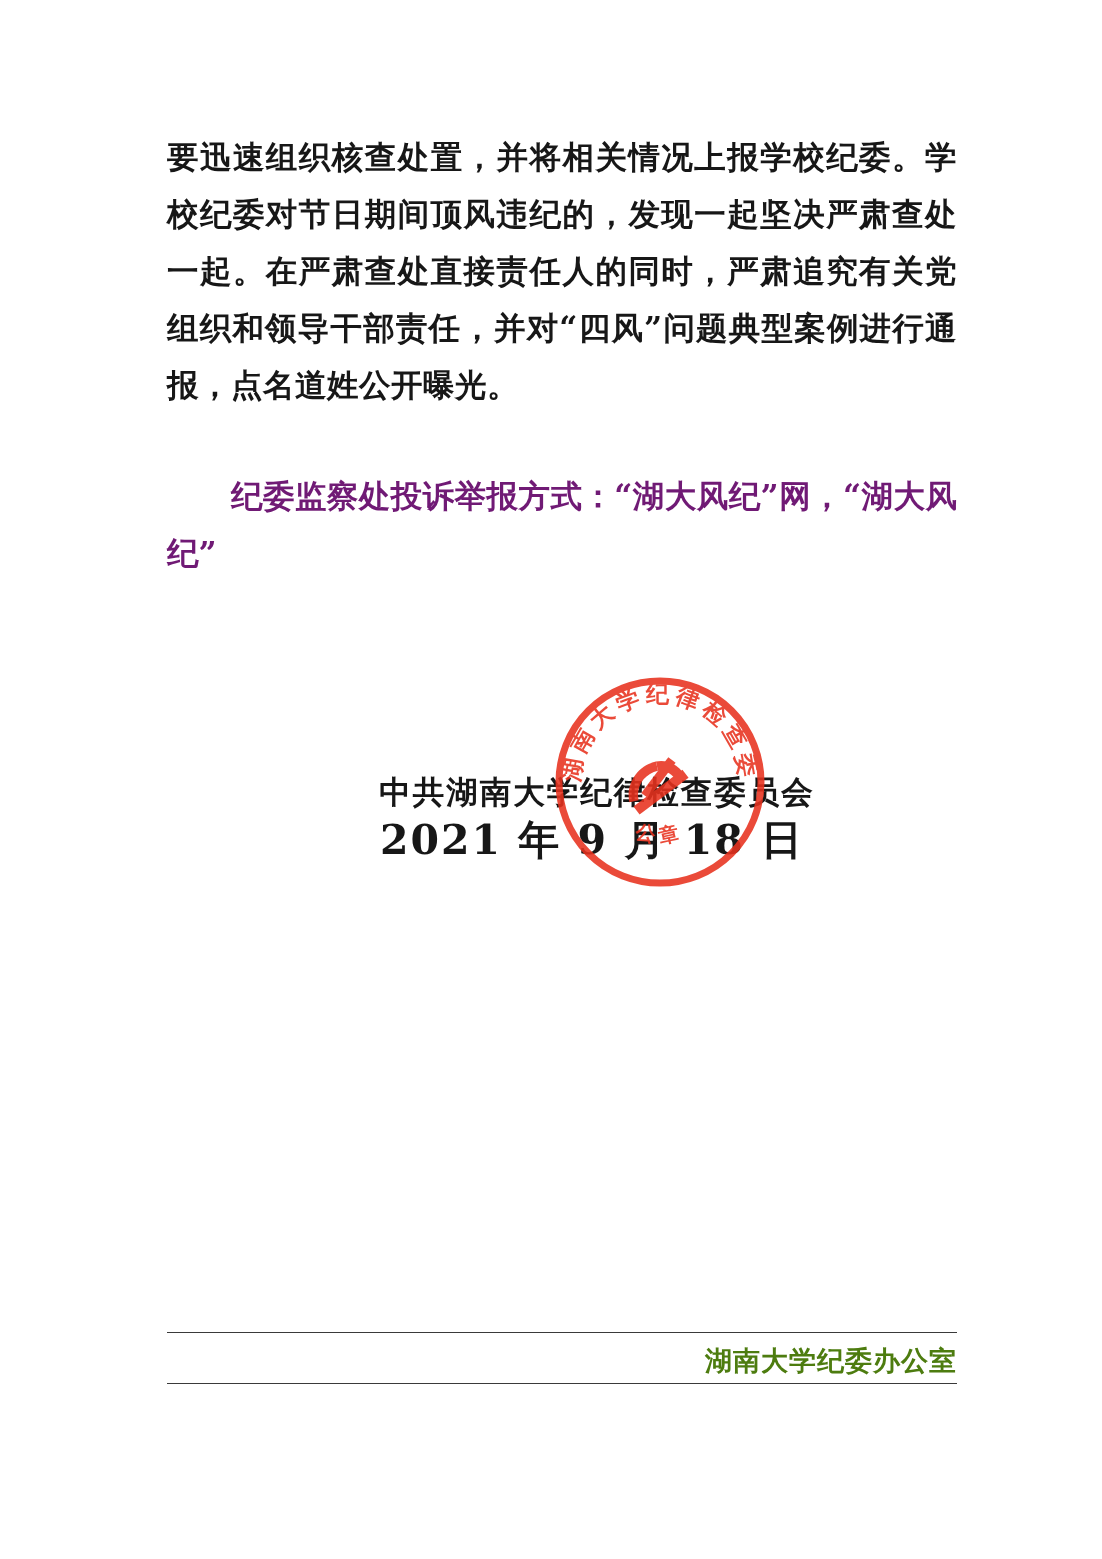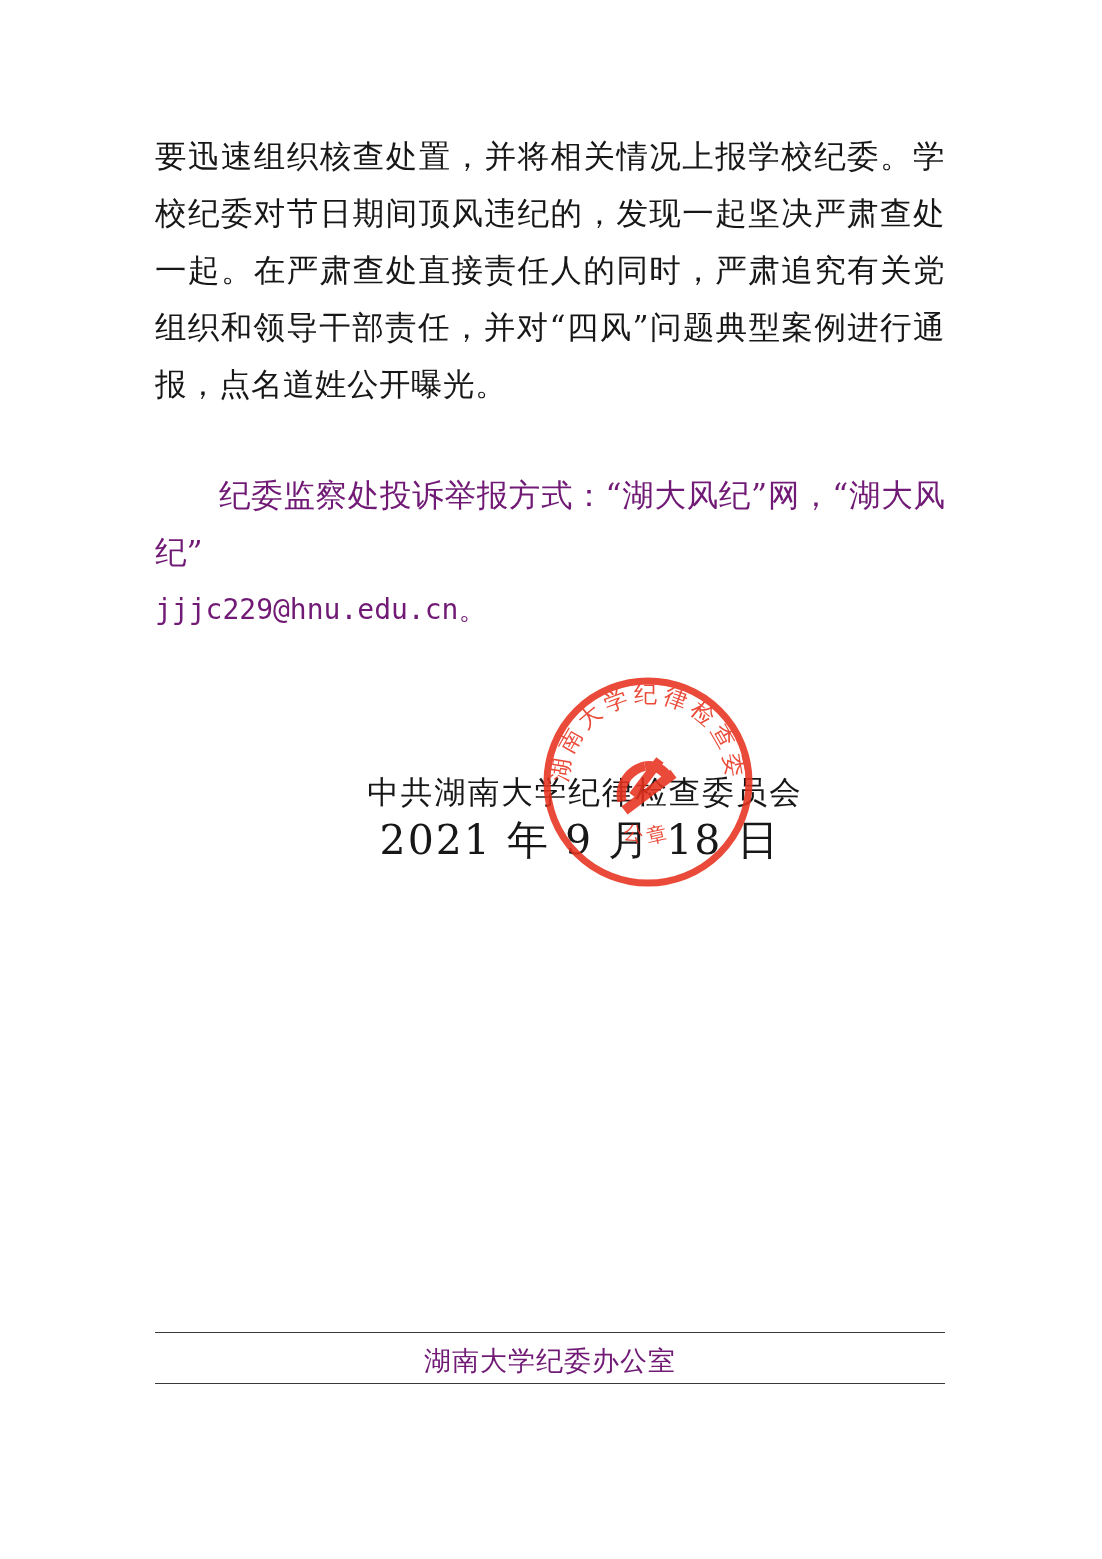--- a/index.html
+++ b/index.html
@@ -11,23 +11,24 @@
     width: 1102px;
     height: 1559px;
     position: relative;
     font-family: "DejaVu Serif", "Liberation Serif", serif;
     color: #1a1a1a;
     overflow: hidden;
   }
 
   .page {
     position: absolute;
-    left: 0; top: 0;
+    left: 12px; top: 0;
     width: 946px;
     height: 1559px;
+    font-weight: bold;
   }
 
   .content {
     position: absolute;
     left: 155px;
     top: 128px;
     width: 790px;
   }
 
   .para {
@@ -110,42 +111,41 @@
   .footer-rule.bottom { top: 1383px; }
 
   .footer {
     position: absolute;
     left: 155px;
     top: 1338px;
     width: 790px;
     height: 46px;
     display: flex;
     align-items: center;
-    justify-content: center;
+    justify-content: flex-end;
     font-size: 27px;
-    color: #701a75;
+    color: #4d7c0f;
     letter-spacing: 1px;
   }
   .footer .right {
     font-family: "DejaVu Serif", "Liberation Serif", serif;
   }
 </style>
 </head>
 <body>
 
 <div class="page">
 
   <div class="content">
 
     <p class="para">要迅速组织核查处置，并将相关情况上报学校纪委。学校纪委对节日期间顶风违纪的，发现一起坚决严肃查处一起。在严肃查处直接责任人的同时，严肃追究有关党组织和领导干部责任，并对“四风”问题典型案例进行通报，点名道姓公开曝光。</p>
 
     <div class="gap"></div>
 
     <p class="contact-line indent" style="text-indent:64px;">纪委监察处投诉举报方式：“湖大风纪”网，“湖大风纪”</p>
-    <p class="contact-line mono">jjjc229@hnu.edu.cn。</p>
 
     <div class="sign-block">
       <div class="sign-org">中共湖南大学纪律检查委员会</div>
       <div class="sign-date">2021 年 9 月 18 日</div>
     </div>
 
   </div>
 
   <div class="seal">
     <svg width="216" height="216" viewBox="0 0 216 216" xmlns="http://www.w3.org/2000/svg">

